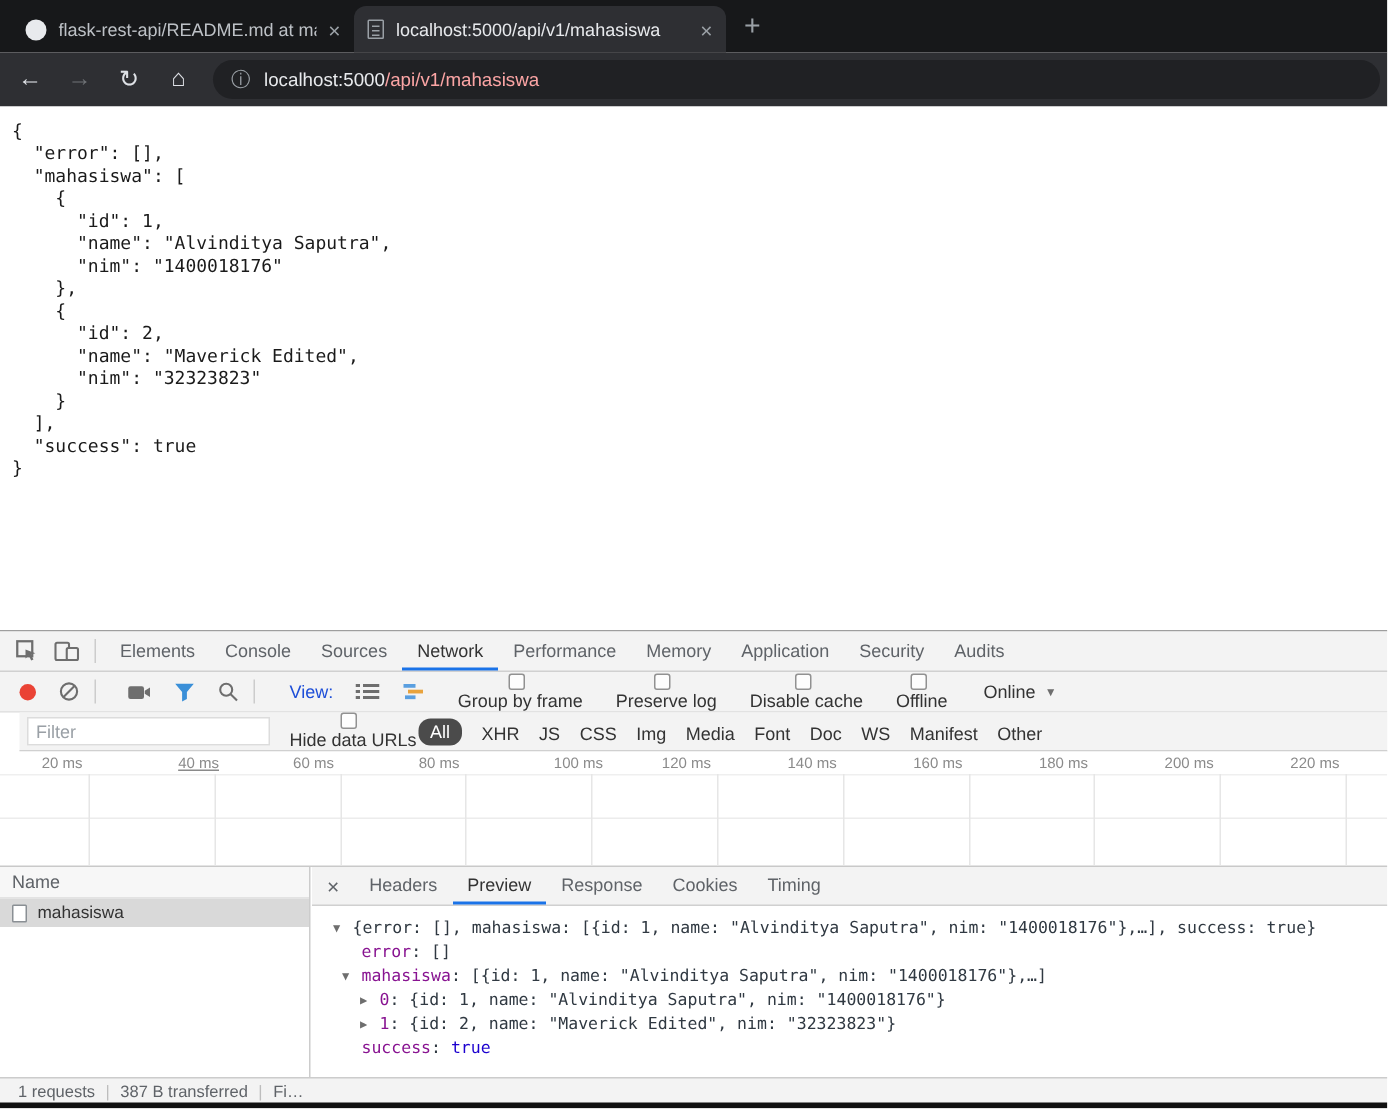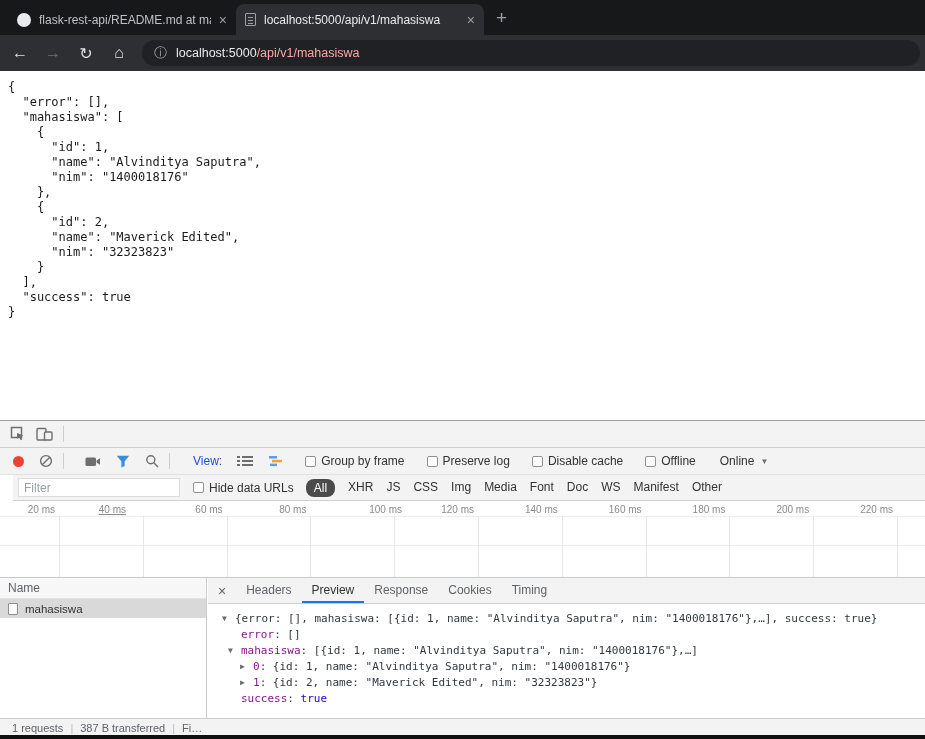--- a/index.html
+++ b/index.html
@@ -37,29 +37,29 @@
   .vsep{width:1px;height:16px;background:#ccc;margin:0 6px 0 10px;flex:none;}
   .dt-tabs{display:flex;height:100%;align-items:stretch;}
   .dt-tab{padding:0 10px;line-height:26px;color:#5f6368;position:relative;}
   .dt-tab.on{color:#333;}
   .dt-tab.on::after{content:"";position:absolute;left:0;right:0;bottom:0;height:2px;background:#1a73e8;}
 
   .net-toolbar{position:absolute;left:0;top:27px;width:100%;height:27px;background:#f3f3f3;border-bottom:1px solid #e2e2e2;display:flex;align-items:center;}
   .rec-dot{width:11px;height:11px;border-radius:50%;background:#ea4335;margin-left:13px;flex:none;}
   .nt-ic{margin-left:15px;display:flex;flex:none;}
   .view-label{margin-left:17px;color:#1d4ed8;}
-  .cb{display:flex;align-items:center;margin-left:22px;}
+  .cb{display:flex;align-items:center;margin-left:22px;flex-direction:column;}
   .cbx{width:11px;height:11px;border:1px solid #919191;border-radius:2px;background:#fdfdfd;margin-right:5px;flex:none;}
   .throttle{display:flex;align-items:center;margin-left:24px;color:#333;}
   .dd-arrow{font-size:8px;color:#6e6e6e;margin-left:6px;}
 
   .filter-row{position:absolute;left:13px;top:54px;width:100%;height:26px;background:#f3f3f3;border-bottom:1px solid #d0d0d0;display:flex;align-items:center;}
   .filter-input{width:162px;height:19px;margin-left:5px;border:1px solid #dcdcdc;background:#fff;font-size:12px;padding:0 5px;color:#333;font-family:"Liberation Sans",sans-serif;outline:none;}
   .filter-input::placeholder{color:#9aa0a6;}
-  .chips{display:flex;align-items:flex-start;margin-left:12px;gap:13px;color:#333;}
+  .chips{display:flex;align-items:flex-end;margin-left:1px;gap:13px;color:#333;}
   .chip{line-height:16px;}
   .chip.sel{background:#4b4b4b;color:#fff;border-radius:8px;padding:1px 8px;}
 
   .overview{position:absolute;left:0;top:80px;width:100%;height:77px;background:#fff;border-bottom:1px solid #c9c9c9;overflow:hidden;}
   .gridline{position:absolute;top:15px;bottom:0;width:1px;background:#e6e6e6;}
   .tl-label{position:absolute;top:3px;width:52px;text-align:right;font-size:10px;color:#8a8a8a;}
   .ov-line1{position:absolute;left:0;top:15px;width:100%;height:1px;background:#efefef;}
   .ov-mid{position:absolute;left:0;top:44px;width:100%;height:1px;background:#ececec;}
 
   .table-area{position:absolute;left:0;top:157px;width:100%;height:140px;}
@@ -148,20 +148,31 @@
             <path d="M7 7 L13.6 9.5 L10.7 10.3 L12.3 13.6 L10.8 14.3 L9.2 11 L7 13 Z" fill="#6e6e6e"></path>
           </svg>
       </span>
       <span class="tool-ic">
         <svg width="17" height="16" viewBox="0 0 17 16">
             <rect x="1" y="2.5" width="9" height="11.5" rx="1" fill="none" stroke="#6e6e6e" stroke-width="1.4"></rect>
             <rect x="8.5" y="6" width="7.5" height="8" rx="1" fill="#f3f3f3" stroke="#6e6e6e" stroke-width="1.4"></rect>
           </svg>
       </span>
       <span class="vsep"></span>
+      <div class="dt-tabs">
+          <div class="dt-tab">Elements</div>
+          <div class="dt-tab">Console</div>
+          <div class="dt-tab">Sources</div>
+          <div class="dt-tab on">Network</div>
+          <div class="dt-tab">Performance</div>
+          <div class="dt-tab">Memory</div>
+          <div class="dt-tab">Application</div>
+          <div class="dt-tab">Security</div>
+          <div class="dt-tab">Audits</div>
+        </div>
     </div>
 
     <div class="net-toolbar">
       <span class="rec-dot"></span>
       <span class="nt-ic">
         <svg width="14" height="14" viewBox="0 0 14 14">
             <circle cx="7" cy="7" r="5.4" fill="none" stroke="#6e6e6e" stroke-width="1.4"></circle>
             <line x1="3.2" y1="10.8" x2="10.8" y2="3.2" stroke="#6e6e6e" stroke-width="1.4"></line>
           </svg>
       </span>
@@ -246,21 +257,21 @@
           <span class="chip">Other</span>
         </div>
     </div>
 
     <div class="overview">
       <div class="ov-line1"></div>
       <div class="ov-mid"></div>
     <div class="gridline" style="left: 59px;"></div>
         <span class="tl-label" style="left: 3px;">20 ms</span>
         <div class="gridline" style="left: 142.8px;"></div>
-        <span class="tl-label" style="left: 74px; text-decoration: underline;">40 ms</span>
+        <span class="tl-label" style="left: 94px; text-decoration: underline;">40 ms</span>
         <div class="gridline" style="left: 226.6px;"></div>
         <span class="tl-label" style="left: 170.6px;">60 ms</span>
         <div class="gridline" style="left: 310.4px;"></div>
         <span class="tl-label" style="left: 254.4px;">80 ms</span>
         <div class="gridline" style="left: 394.2px;"></div>
         <span class="tl-label" style="left: 350px;">100 ms</span>
         <div class="gridline" style="left: 478px;"></div>
         <span class="tl-label" style="left: 422px;">120 ms</span>
         <div class="gridline" style="left: 561.8px;"></div>
         <span class="tl-label" style="left: 505.8px;">140 ms</span>

